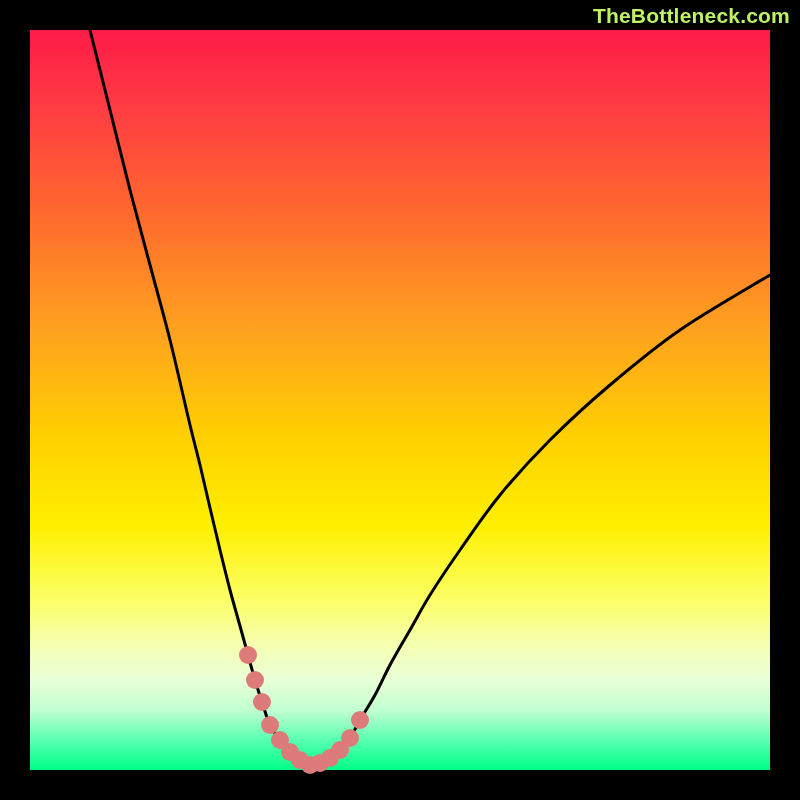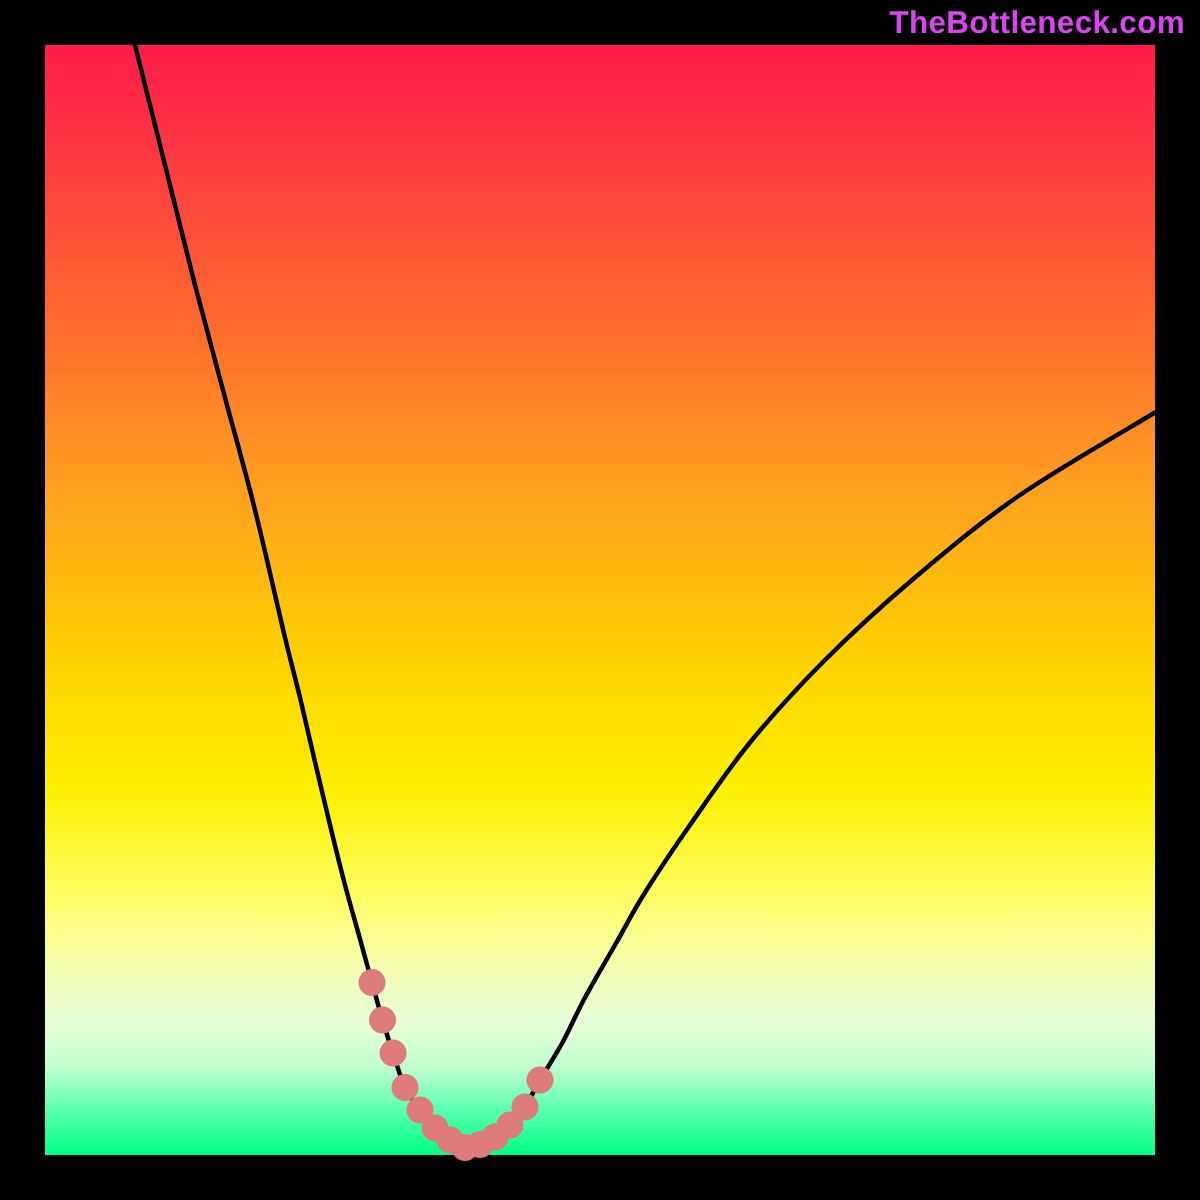--- a/index.html
+++ b/index.html
@@ -39,21 +39,21 @@
       #58ffb0 96%,
       #00ff88 100%
     );
   }
   .watermark {
     position: absolute;
     top: 4px;
     right: 10px;
     font-size: 21px;
     font-weight: 600;
-    color: #d946ef;
+    color: #bef264;
     letter-spacing: 0.2px;
     user-select: none;
   }
   svg.curve {
     position: absolute;
     left: 0;
     top: 0;
     width: 740px;
     height: 740px;
     overflow: visible;

